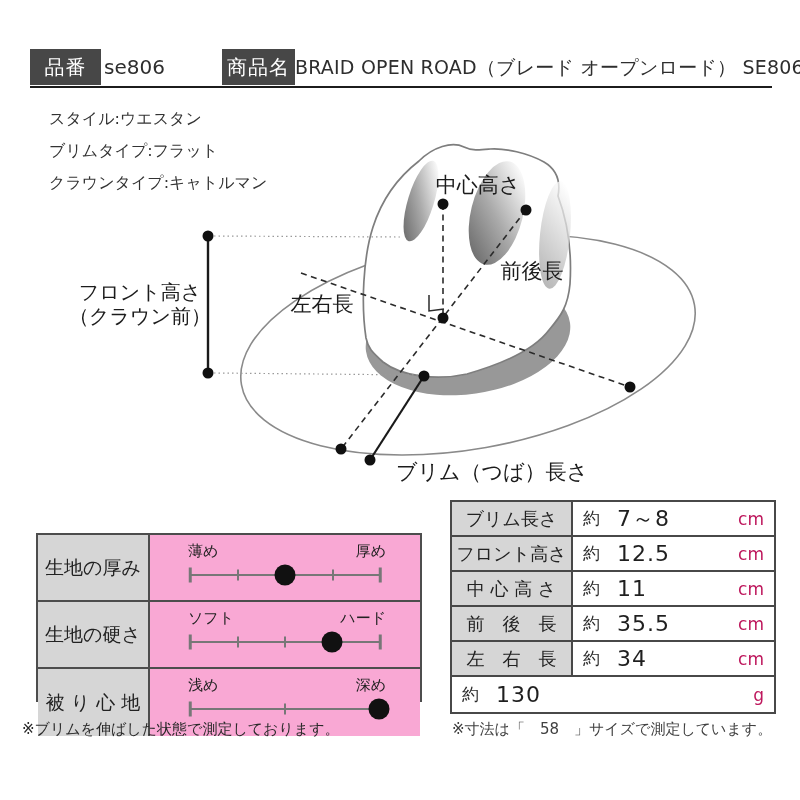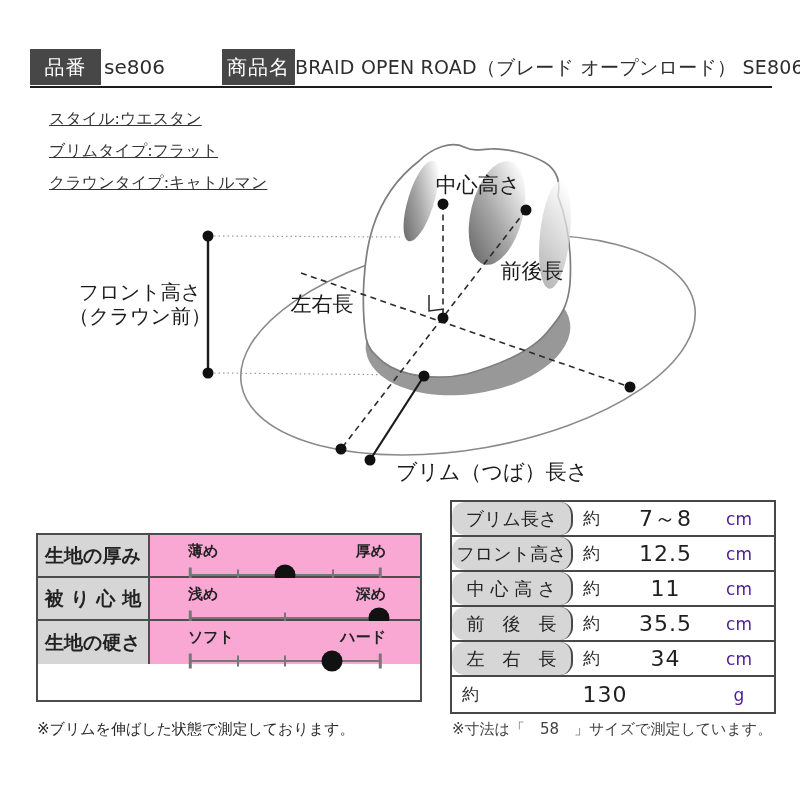--- a/index.html
+++ b/index.html
@@ -11,30 +11,30 @@
          display:flex;align-items:center;justify-content:center;
          font-size:20px;letter-spacing:1px;}
   .badge-item{left:30px;top:49px;width:71px;}
   .badge-name{left:214px;top:49px;width:73px;margin-left:8px;}
   .hdr-text{position:absolute;top:55px;font-size:20px;color:#2e2e2e;white-space:nowrap;}
   .hdr-item-value{left:104px;}
   .hdr-name-value{left:295px;font-size:19px;letter-spacing:.2px;}
   .hdr-rule{position:absolute;left:30px;top:86px;width:742px;height:2px;background:#1c1c1c;}
 
   
-  .spec-line{position:absolute;left:49px;font-size:16px;color:#333;white-space:nowrap;text-decoration:underline;}
+  .spec-line{position:absolute;left:49px;font-size:16px;color:#333;white-space:nowrap;}
 
   
   .diagram{position:absolute;left:0;top:126px;width:780px;height:372px;}
   .diagram text{font-family:inherit;fill:#1b1b1b;font-weight:500;}
 
   
   .feature-table{position:absolute;left:36px;top:533px;width:386px;height:169px;
                  border:2px solid #4d4d4d;box-sizing:border-box;}
-  .f-row{display:flex;height:43px;border-bottom:2px solid #4d4d4d;box-sizing:border-box;font-weight:bold;}
+  .f-row{display:flex;height:67px;border-bottom:2px solid #4d4d4d;box-sizing:border-box;}
   .f-row:last-child{border-bottom:none;}
   .f-label{width:112px;background:#d6d6d6;border-right:2px solid #4d4d4d;
            display:flex;align-items:center;justify-content:center;
            font-size:19px;color:#222;white-space:nowrap;box-sizing:border-box;}
   .f-slider{flex:1;position:relative;background:#f9a8d4;}
   .minmax{position:absolute;left:38px;right:34px;top:7px;display:flex;
           justify-content:space-between;font-size:15px;color:#222;}
   .track{position:absolute;left:40px;right:40px;top:39px;height:2px;background:#777;}
   .tick{position:absolute;top:50%;width:2px;height:11px;background:#777;
         transform:translate(-50%,-50%);}
@@ -42,28 +42,28 @@
   .sdot{position:absolute;top:50%;width:21px;height:21px;border-radius:50%;
         background:#111;transform:translate(-50%,-50%);}
 
   
   .size-table{position:absolute;left:450px;top:500px;width:326px;
               border:2px solid #484848;box-sizing:border-box;}
   .s-row{display:flex;height:35px;border-bottom:2px solid #484848;box-sizing:border-box;}
   .s-row:last-child{border-bottom:none;}
   .s-label{width:121px;background:#d6d6d6;border-right:2px solid #484848;
            display:flex;align-items:center;justify-content:center;
-           font-size:18px;color:#222;white-space:nowrap;box-sizing:border-box;border-radius:13px;}
+           font-size:18px;color:#222;white-space:nowrap;box-sizing:border-box;}
   .s-values{flex:1;display:flex;align-items:center;padding:0 10px;background:#fff;}
   .s-approx{width:34px;font-size:17px;color:#2a2a2a;}
-  .s-value{flex:1;text-align:center;font-size:22px;color:#1f1f1f;letter-spacing:1px;}
-  .s-unit{width:50px;text-align:center;font-size:17px;color:#4c1d95;}
-
-  
-  .notes-left{position:absolute;left:37px;top:718px;font-size:15px;line-height:23px;color:#2a2a2a;}
+  .s-value{flex:1;font-size:22px;color:#1f1f1f;letter-spacing:1px;}
+  .s-unit{width:50px;text-align:right;font-size:17px;color:#be185d;}
+
+  
+  .notes-left{position:absolute;left:22px;top:718px;font-size:15px;line-height:23px;color:#2a2a2a;}
   .note-right{position:absolute;left:452px;top:720px;font-size:15px;color:#404040;white-space:nowrap;}
 </style>
 </head>
 <body>
 
 <div class="page">
 
   <div class="badge badge-item">
     <span>品番</span>
   </div>
@@ -157,51 +157,51 @@
             <span class="tick end" style="left: 0%;"></span>
             <span class="tick" style="left: 25%;"></span>
             <span class="tick" style="left: 50%;"></span>
             <span class="tick" style="left: 75%;"></span>
             <span class="tick end" style="left: 100%;"></span>
             <span class="sdot" style="left: 50%;"></span>
           </div>
       </div>
     </div>
     <div class="f-row">
-      <div class="f-label">被 り 心 地</div>
-      <div class="f-slider">
-        <div class="minmax">
-          <span>浅め</span>
-          <span>深め</span>
-        </div>
-        <div class="track">
-            <span class="tick end" style="left: 0%;"></span>
-            <span class="tick" style="left: 50%;"></span>
-            <span class="tick end" style="left: 100%;"></span>
-            <span class="sdot" style="left: 99.5%;"></span>
-          </div>
-      </div>
-    </div>
-    <div class="f-row">
       <div class="f-label">生地の硬さ</div>
       <div class="f-slider">
         <div class="minmax">
           <span>ソフト</span>
           <span>ハード</span>
         </div>
         <div class="track">
             <span class="tick end" style="left: 0%;"></span>
             <span class="tick" style="left: 25%;"></span>
             <span class="tick" style="left: 50%;"></span>
             <span class="tick" style="left: 75%;"></span>
             <span class="tick end" style="left: 100%;"></span>
             <span class="sdot" style="left: 74.5%;"></span>
           </div>
       </div>
     </div>
+    <div class="f-row">
+      <div class="f-label">被 り 心 地</div>
+      <div class="f-slider">
+        <div class="minmax">
+          <span>浅め</span>
+          <span>深め</span>
+        </div>
+        <div class="track">
+            <span class="tick end" style="left: 0%;"></span>
+            <span class="tick" style="left: 50%;"></span>
+            <span class="tick end" style="left: 100%;"></span>
+            <span class="sdot" style="left: 99.5%;"></span>
+          </div>
+      </div>
+    </div>
   </div>
 
   <div class="size-table">
     <div class="s-row">
       <div class="s-label">ブリム長さ</div>
       <div class="s-values">
         <span class="s-approx">約</span>
         <span class="s-value">7～8</span>
         <span class="s-unit">cm</span>
       </div>

